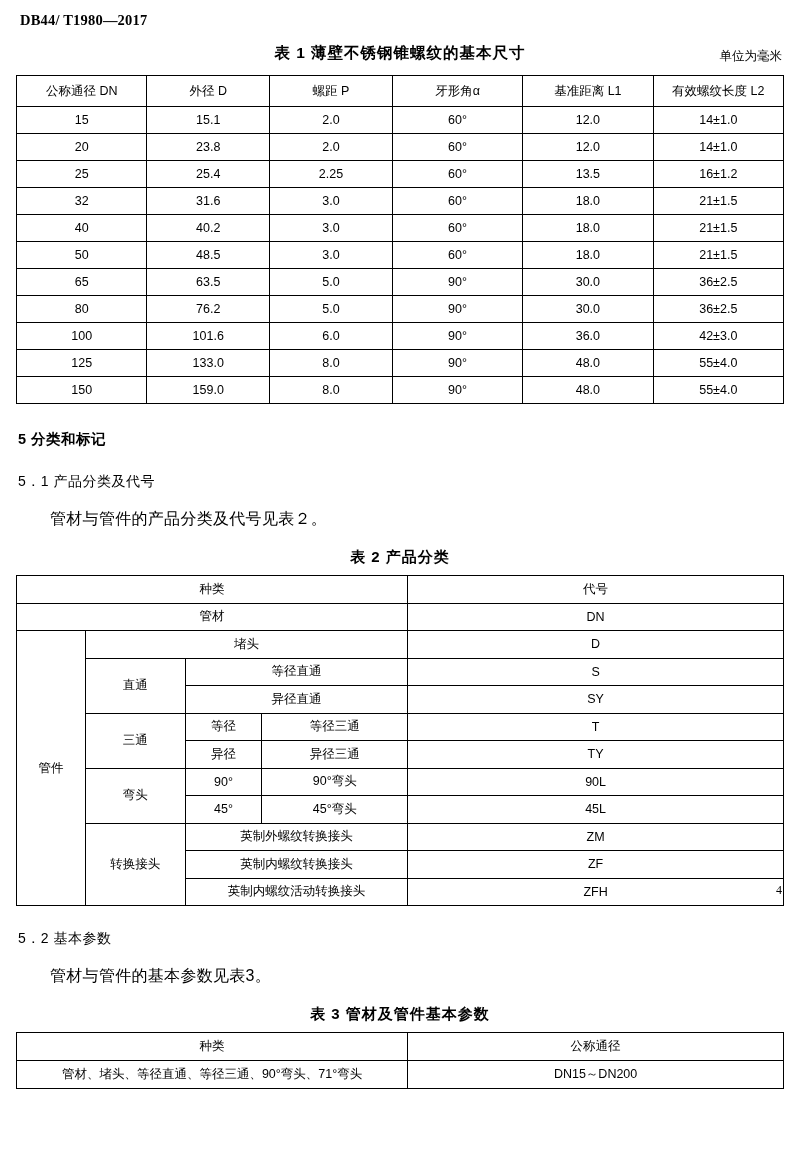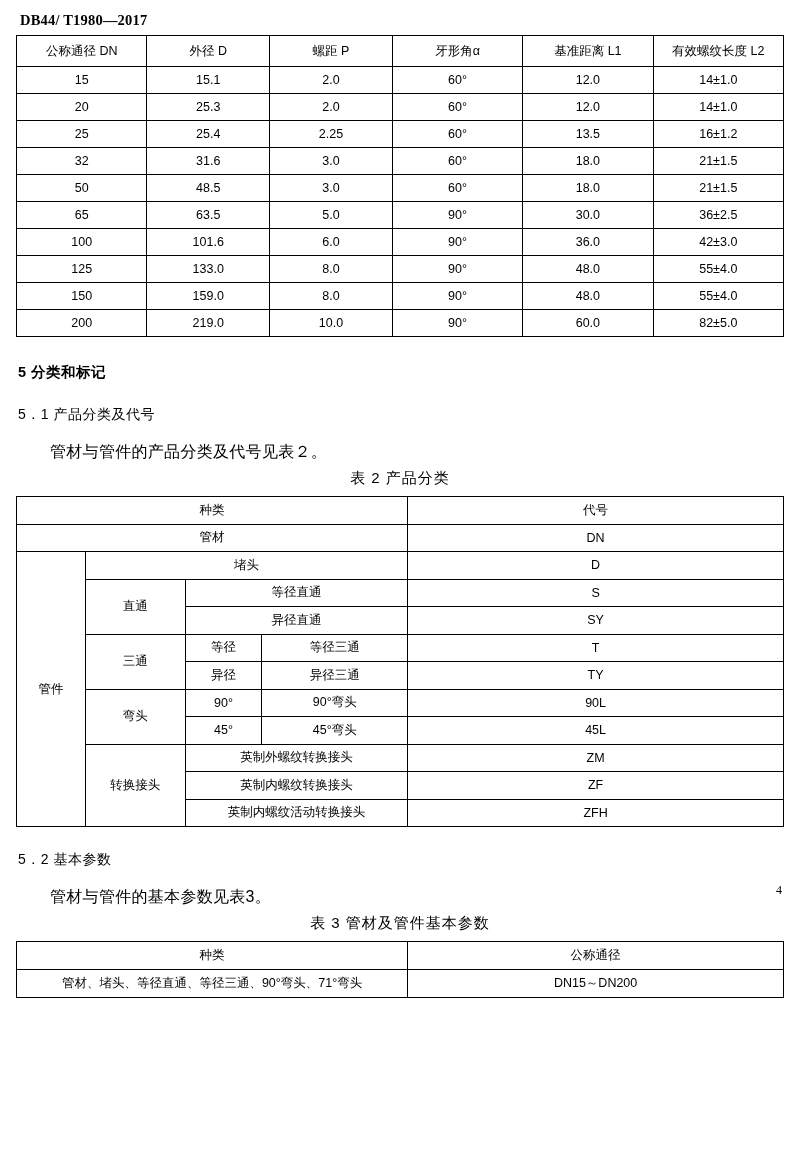--- a/index.html
+++ b/index.html
@@ -81,22 +81,22 @@
     letter-spacing: 0.5px;
   }
   .para {
     font-size: 16px;
     margin: 18px 0 0 34px;
     letter-spacing: 0.3px;
   }
   .title-center {
     text-align: center;
     font-size: 15px;
-    font-weight: normal;
-    margin-top: 6px;
+    font-weight: bold;
+    margin-top: 18px;
     letter-spacing: 1px;
   }
   table.t2 {
     margin-top: 8px;
   }
   table.t2 td {
     height: 26.5px;
     font-size: 12.5px;
   }
   table.t3 {
@@ -114,20 +114,24 @@
     font-family: "Liberation Serif", "DejaVu Serif", serif;
   }
 </style>
 </head>
 <body>
 
 <div class="page">
 
   <div class="header">DB44/ T1980—2017</div>
 
+  <div class="title-row">
+    <div class="table-title">表 1   薄壁不锈钢锥螺纹的基本尺寸</div>
+    <div class="unit-note">单位为毫米</div>
+  </div>
 
   <table class="t1">
     <colgroup>
       <col style="width:17%">
         <col style="width:16%">
         <col style="width:16%">
         <col style="width:17%">
         <col style="width:17%">
         <col style="width:17%">
     </colgroup>
@@ -145,21 +149,21 @@
       <tr>
         <td>15</td>
         <td>15.1</td>
         <td>2.0</td>
         <td>60°</td>
         <td>12.0</td>
         <td>14±1.0</td>
       </tr>
       <tr>
         <td>20</td>
-        <td>25.3</td>
+        <td>23.8</td>
         <td>2.0</td>
         <td>60°</td>
         <td>12.0</td>
         <td>14±1.0</td>
       </tr>
       <tr>
         <td>25</td>
         <td>25.4</td>
         <td>2.25</td>
         <td>60°</td>
@@ -168,36 +172,52 @@
       </tr>
       <tr>
         <td>32</td>
         <td>31.6</td>
         <td>3.0</td>
         <td>60°</td>
         <td>18.0</td>
         <td>21±1.5</td>
       </tr>
       <tr>
+        <td>40</td>
+        <td>40.2</td>
+        <td>3.0</td>
+        <td>60°</td>
+        <td>18.0</td>
+        <td>21±1.5</td>
+      </tr>
+      <tr>
         <td>50</td>
         <td>48.5</td>
         <td>3.0</td>
         <td>60°</td>
         <td>18.0</td>
         <td>21±1.5</td>
       </tr>
       <tr>
         <td>65</td>
         <td>63.5</td>
         <td>5.0</td>
         <td>90°</td>
         <td>30.0</td>
         <td>36±2.5</td>
       </tr>
       <tr>
+        <td>80</td>
+        <td>76.2</td>
+        <td>5.0</td>
+        <td>90°</td>
+        <td>30.0</td>
+        <td>36±2.5</td>
+      </tr>
+      <tr>
         <td>100</td>
         <td>101.6</td>
         <td>6.0</td>
         <td>90°</td>
         <td>36.0</td>
         <td>42±3.0</td>
       </tr>
       <tr>
         <td>125</td>
         <td>133.0</td>
@@ -206,28 +226,20 @@
         <td>48.0</td>
         <td>55±4.0</td>
       </tr>
       <tr>
         <td>150</td>
         <td>159.0</td>
         <td>8.0</td>
         <td>90°</td>
         <td>48.0</td>
         <td>55±4.0</td>
-      </tr>
-      <tr>
-        <td>200</td>
-        <td>219.0</td>
-        <td>10.0</td>
-        <td>90°</td>
-        <td>60.0</td>
-        <td>82±5.0</td>
       </tr>
     </tbody>
   </table>
 
   <div class="sec-h1">5   分类和标记</div>
   <div class="sec-h2">5．1   产品分类及代号</div>
   <div class="para">管材与管件的产品分类及代号见表２。</div>
 
   <div class="title-center">表 2   产品分类</div>
 

